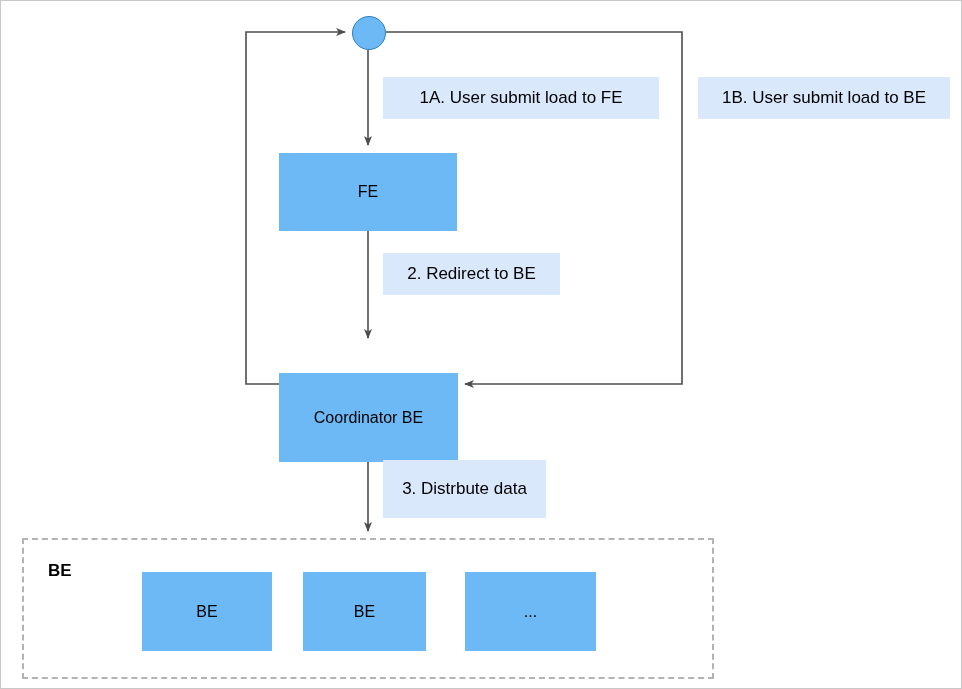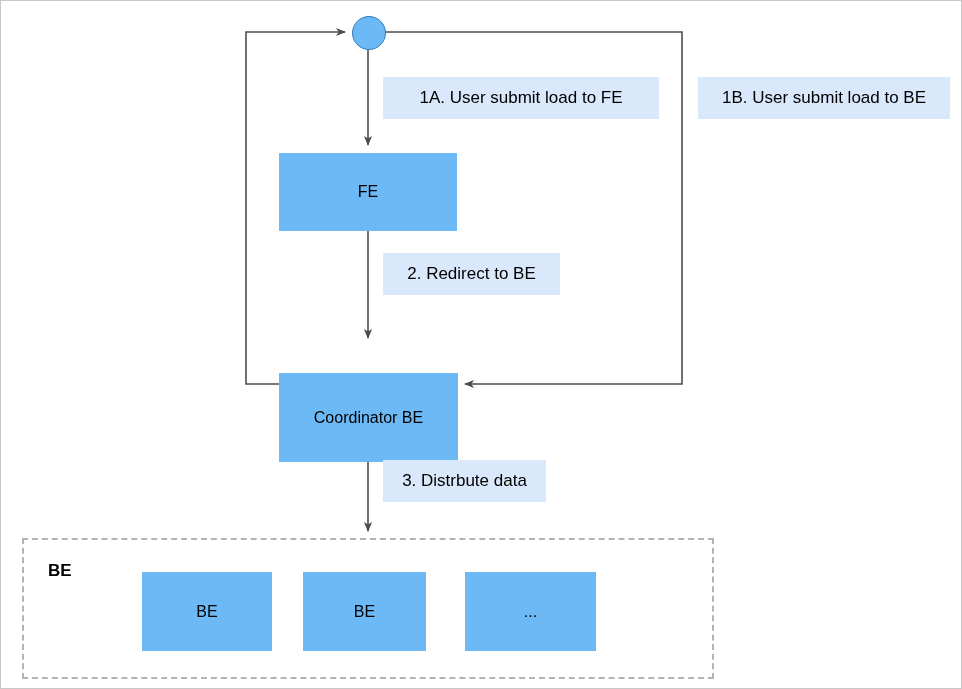--- a/index.html
+++ b/index.html
@@ -130,16 +130,16 @@
   <div class="node-box" style="left:464px; top:571px; width:131px; height:79px;">
     <span>...</span>
   </div>
 
   <div class="edge-label" style="left:382px; top:76px; width:276px; height:42px;">1A. User submit load to FE</div>
 
   <div class="edge-label" style="left:697px; top:76px; width:252px; height:42px;">1B. User submit load to BE</div>
 
   <div class="edge-label" style="left:382px; top:252px; width:177px; height:42px;">2. Redirect to BE</div>
 
-  <div class="edge-label" style="left:382px; top:459px; width:163px; height:42px;">3. Distrbute data</div>
+  <div class="edge-label" style="left:382px; top:459px; width:163px; height:58px;">3. Distrbute data</div>
 
 
 </div>
 
 </body></html>

